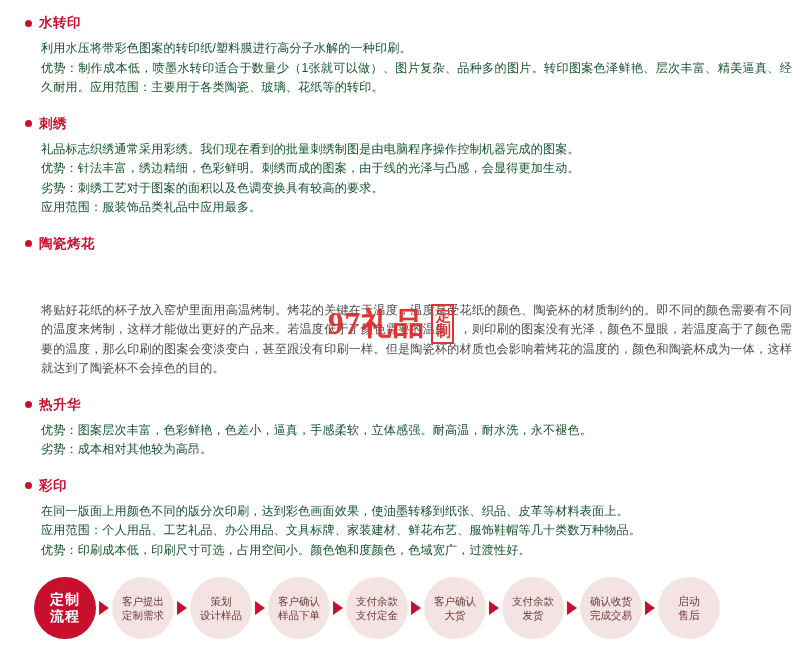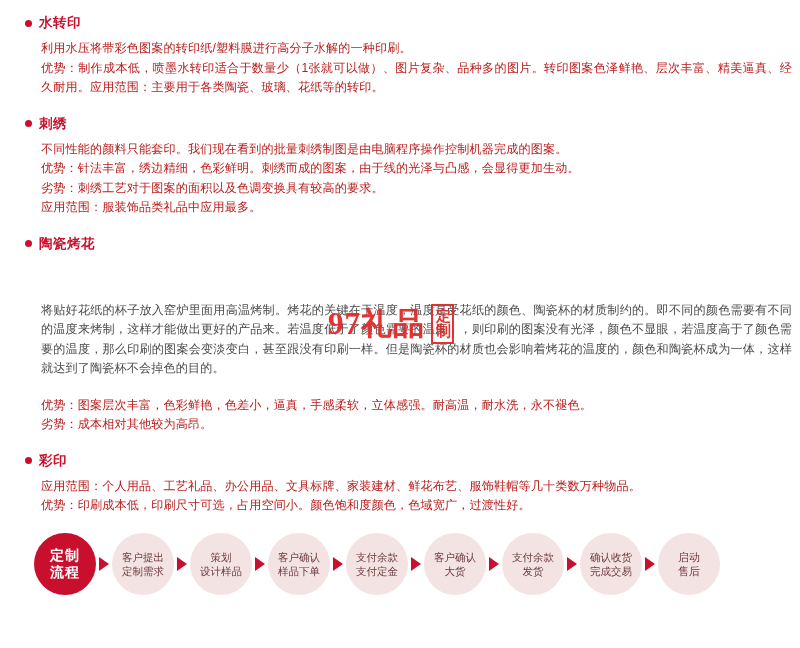--- a/index.html
+++ b/index.html
@@ -43,21 +43,21 @@
     font-size: 13.5px;
     font-weight: bold;
     letter-spacing: 0.5px;
   }
   .sec-body {
     padding-left: 19px;
   }
   .line {
     font-size: 12.1px;
     line-height: 19.5px;
-    color: #b91c1c;
+    color: #14532d;
     letter-spacing: 0.15px;
     text-align: justify;
   }
   .para {
     font-size: 12.1px;
     line-height: 19.5px;
     color: #4a4a4a;
     letter-spacing: 0.15px;
     text-align: justify;
     margin-top: 48px;
@@ -159,50 +159,55 @@
       <div class="line">优势：制作成本低，喷墨水转印适合于数量少（1张就可以做）、图片复杂、品种多的图片。转印图案色泽鲜艳、层次丰富、精美逼真、经久耐用。应用范围：主要用于各类陶瓷、玻璃、花纸等的转印。</div>
     </div>
   </div>
 
   <div class="section">
     <div class="sec-head">
       <span class="bullet"></span>
       <span class="sec-title">刺绣</span>
     </div>
     <div class="sec-body">
-      <div class="line">不同性能的颜料只能套印。我们现在看到的批量刺绣制图是由电脑程序操作控制机器完成的图案。</div>
+      <div class="line">礼品标志织绣通常采用彩绣。我们现在看到的批量刺绣制图是由电脑程序操作控制机器完成的图案。</div>
       <div class="line">优势：针法丰富，绣边精细，色彩鲜明。刺绣而成的图案，由于线的光泽与凸感，会显得更加生动。</div>
       <div class="line">劣势：刺绣工艺对于图案的面积以及色调变换具有较高的要求。</div>
       <div class="line">应用范围：服装饰品类礼品中应用最多。</div>
     </div>
   </div>
 
   <div class="section">
     <div class="sec-head">
       <span class="bullet"></span>
       <span class="sec-title">陶瓷烤花</span>
     </div>
     <div class="sec-body">
       <div class="para">将贴好花纸的杯子放入窑炉里面用高温烤制。烤花的关键在于温度，温度是受花纸的颜色、陶瓷杯的材质制约的。即不同的颜色需要有不同的温度来烤制，这样才能做出更好的产品来。若温度低于了颜色需要的温度，，则印刷的图案没有光泽，颜色不显眼，若温度高于了颜色需要的温度，那么印刷的图案会变淡变白，甚至跟没有印刷一样。但是陶瓷杯的材质也会影响着烤花的温度的，颜色和陶瓷杯成为一体，这样就达到了陶瓷杯不会掉色的目的。</div>
     </div>
   </div>
 
   <div class="section">
+    <div class="sec-head">
+      <span class="bullet"></span>
+      <span class="sec-title">热升华</span>
+    </div>
     <div class="sec-body">
       <div class="line">优势：图案层次丰富，色彩鲜艳，色差小，逼真，手感柔软，立体感强。耐高温，耐水洗，永不褪色。</div>
       <div class="line">劣势：成本相对其他较为高昂。</div>
     </div>
   </div>
 
   <div class="section">
     <div class="sec-head">
       <span class="bullet"></span>
       <span class="sec-title">彩印</span>
     </div>
     <div class="sec-body">
+      <div class="line">在同一版面上用颜色不同的版分次印刷，达到彩色画面效果，使油墨转移到纸张、织品、皮革等材料表面上。</div>
       <div class="line">应用范围：个人用品、工艺礼品、办公用品、文具标牌、家装建材、鲜花布艺、服饰鞋帽等几十类数万种物品。</div>
       <div class="line">优势：印刷成本低，印刷尺寸可选，占用空间小。颜色饱和度颜色，色域宽广，过渡性好。</div>
     </div>
   </div>
 
   <div class="flow">
     <div class="flow-badge">
       <span>定制</span>
       <span>流程</span>
     </div>

